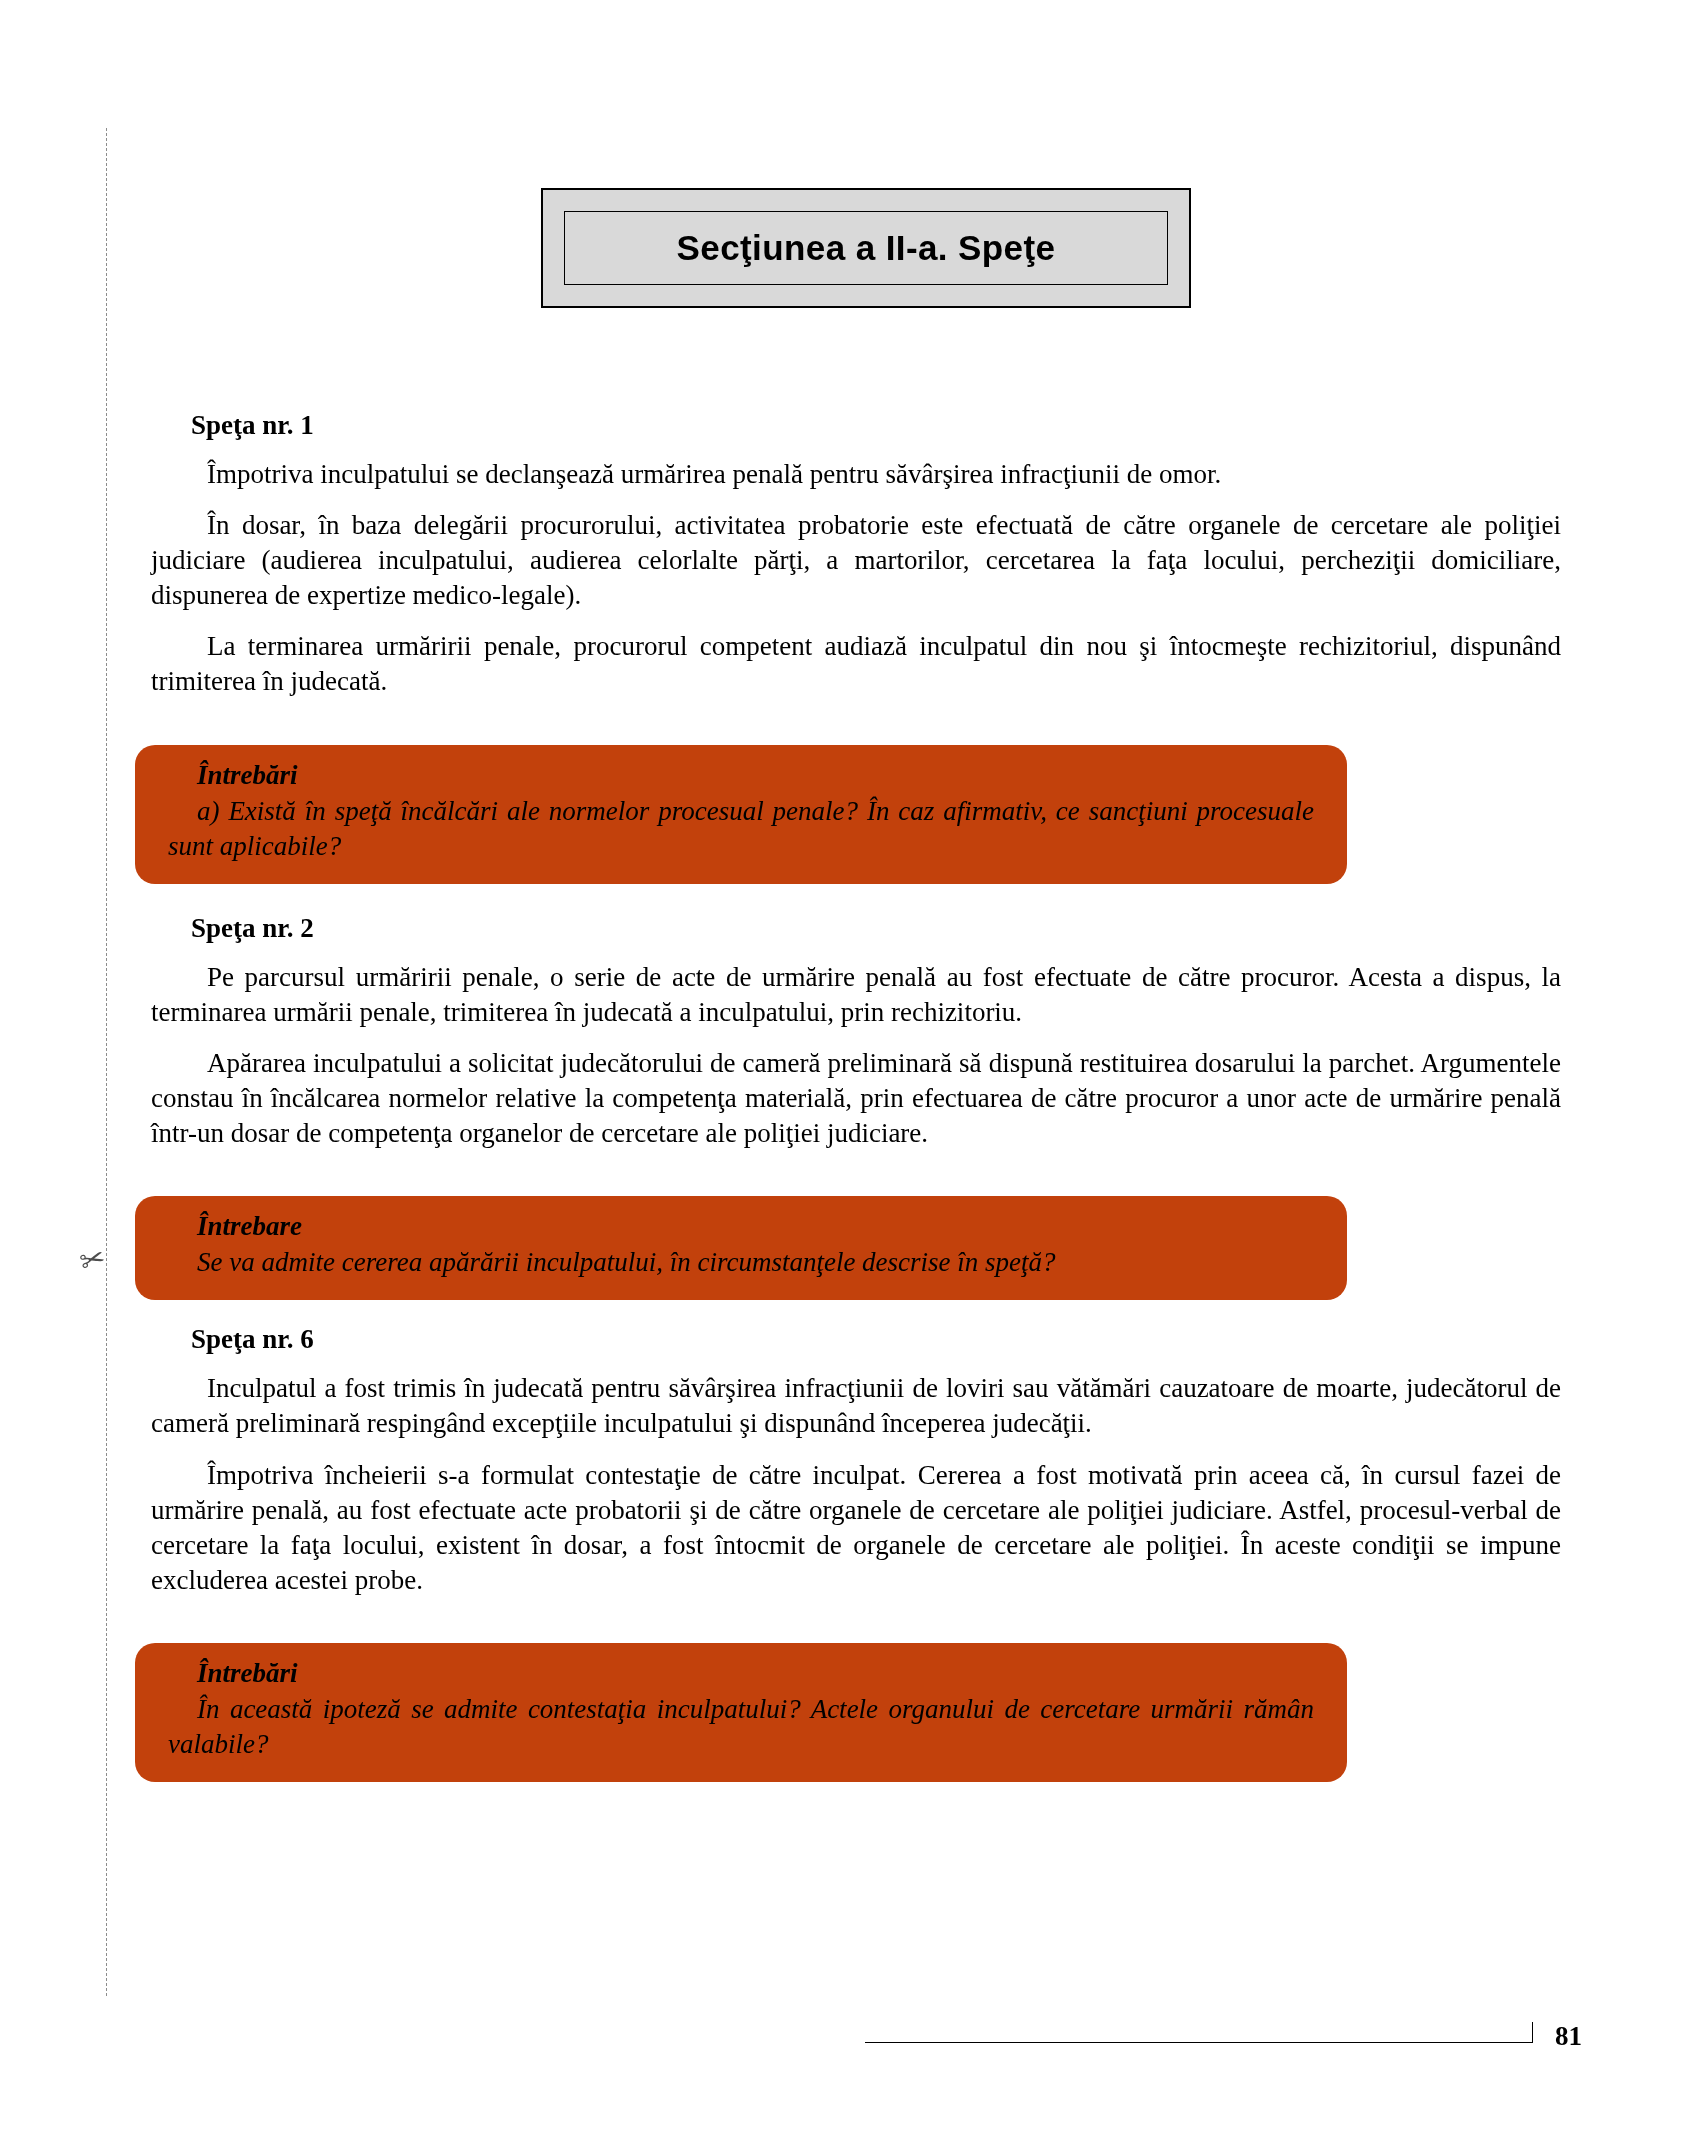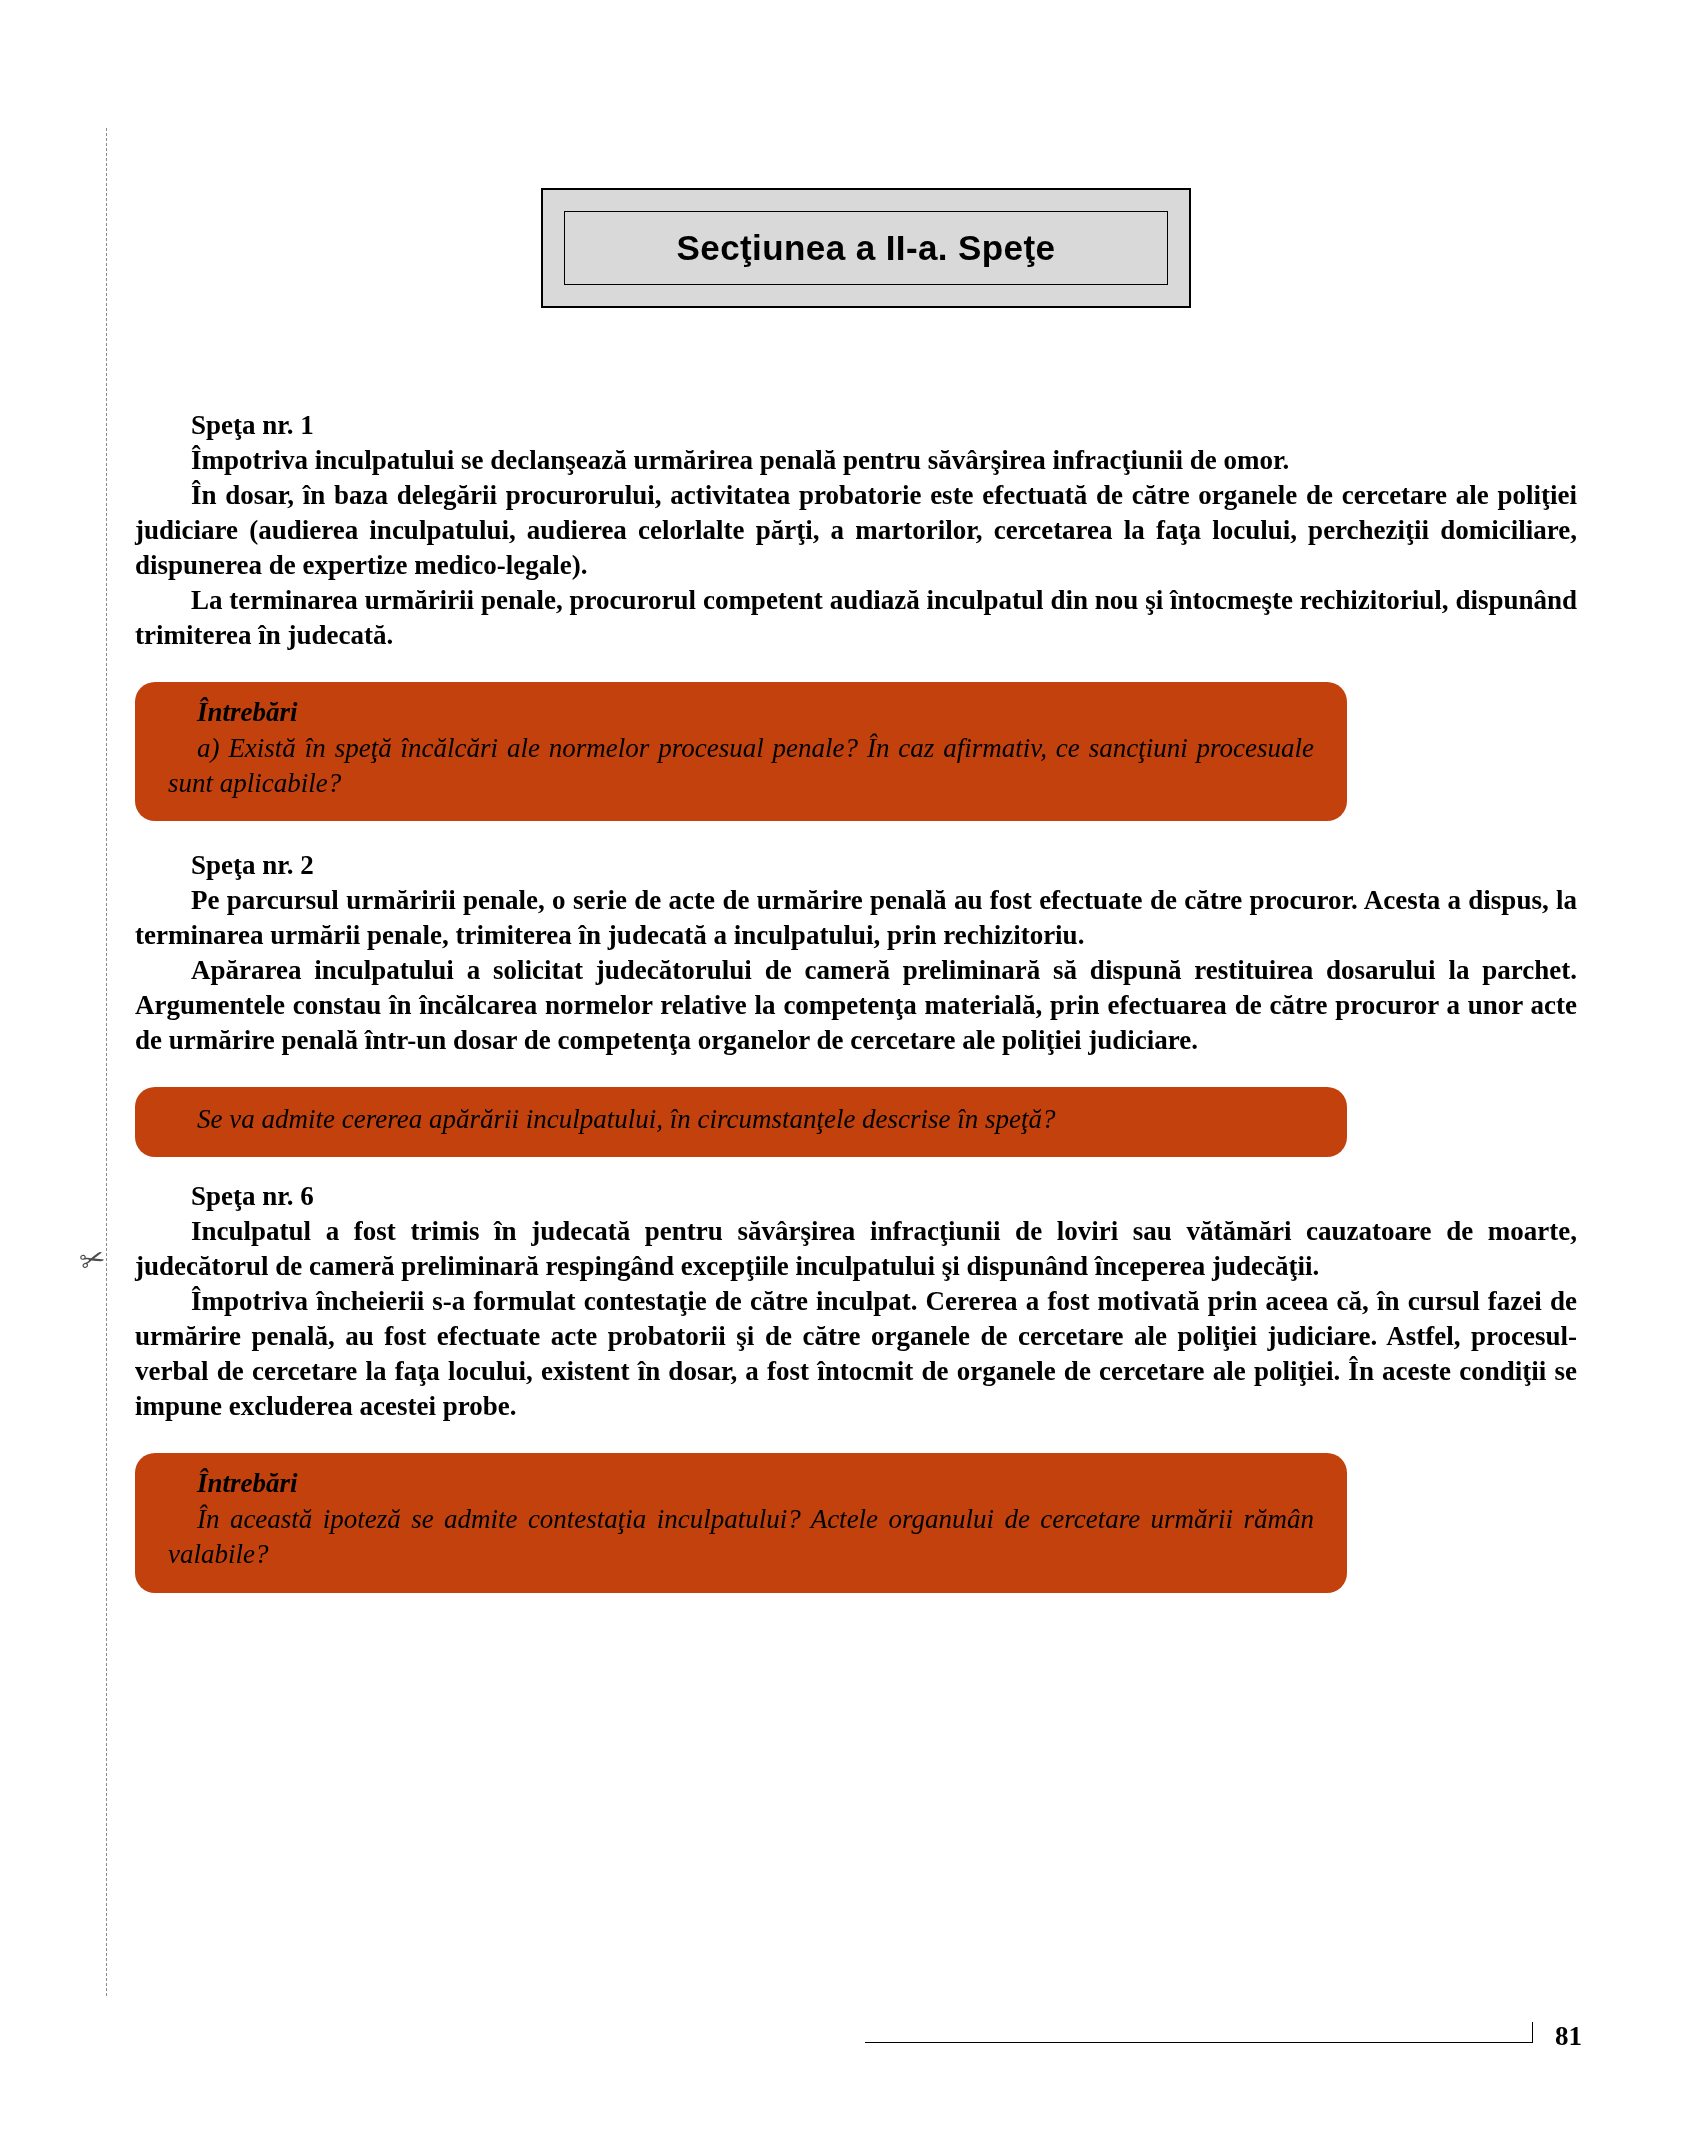--- a/index.html
+++ b/index.html
@@ -82,24 +82,23 @@
   .case-heading {
     font-family: "Liberation Serif", serif;
     font-weight: bold;
     font-size: 27px;
     margin: 0 0 1.5px 0;
     padding-left: 56px;
   }
   p.body-text {
     font-size: 27px;
     line-height: 1.30;
-    margin: 0;
+    margin: 16px;
     text-align: justify;
     text-indent: 56px;
-    font-weight: bold;
   }
   .gap-med { height: 24px; }
   .gap-block { height: 29px; }
 
   
   .qbox {
     background: #c2410c;
     border-radius: 20px;
     padding: 15px 33px 20px 33px;
     box-sizing: border-box;
@@ -181,20 +180,21 @@
 
     <div>
       <div class="case-heading">Speţa nr. 2</div>
       <p class="body-text">Pe parcursul urmăririi penale, o serie de acte de urmărire penală au fost efectuate de către procuror. Acesta a dispus, la terminarea urmării penale, trimiterea în judecată a inculpatului, prin rechizitoriu.</p>
       <p class="body-text">Apărarea inculpatului a solicitat judecătorului de cameră preliminară să dispună restituirea dosarului la parchet. Argumentele constau în încălcarea normelor relative la competenţa materială, prin efectuarea de către procuror a unor acte de urmărire penală într-un dosar de competenţa organelor de cercetare ale poliţiei judiciare.</p>
     </div>
 
     <div class="gap-block"></div>
 
     <div class="qbox">
+      <div class="qbox-title">Întrebare</div>
       <p>Se va admite cererea apărării inculpatului, în circumstanţele descrise în speţă?</p>
     </div>
 
     <div class="gap-med"></div>
 
     <div>
       <div class="case-heading">Speţa nr. 6</div>
       <p class="body-text">Inculpatul a fost trimis în judecată pentru săvârşirea infracţiunii de loviri sau vătămări cauzatoare de moarte, judecătorul de cameră preliminară respingând excepţiile inculpatului şi dispunând începerea judecăţii.</p>
       <p class="body-text">Împotriva încheierii s-a formulat contestaţie de către inculpat. Cererea a fost motivată prin aceea că, în cursul fazei de urmărire penală, au fost efectuate acte probatorii şi de către organele de cercetare ale poliţiei judiciare. Astfel, procesul-verbal de cercetare la faţa locului, existent în dosar, a fost întocmit de organele de cercetare ale poliţiei. În aceste condiţii se impune excluderea acestei probe.</p>
     </div>

